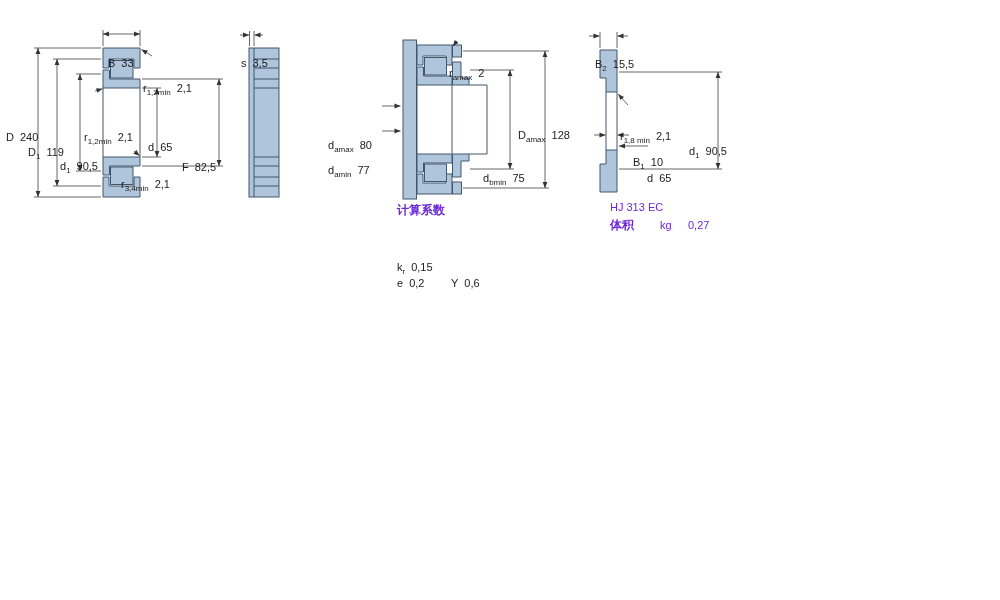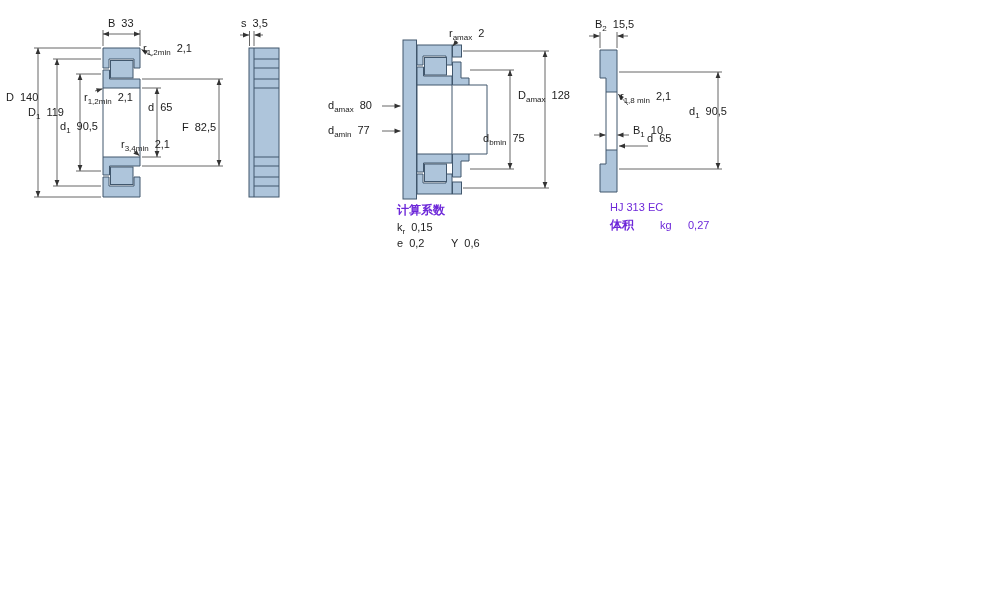--- a/index.html
+++ b/index.html
@@ -1,19 +1,19 @@
 <!DOCTYPE html>
 <html><head>
 <meta charset="utf-8">
 <style>
   * { margin:0; padding:0; box-sizing:border-box; }
   html,body { background:#ffffff; font-family:"Liberation Sans", sans-serif; }
   .canvas { position:relative; width:1000px; height:600px; background:#ffffff; overflow:hidden; }
   svg.draw { position:absolute; left:0; top:0; }
-  .dim { position:absolute; font-size:11px; line-height:12px; color:#1c1c1c; white-space:nowrap; }
+  .dim { position:absolute; font-size:11px; line-height:12px; color:#1c1c1c; white-space:nowrap;margin-top:40px; }
   .dim sub { font-size:8px; }
   .dim .v { margin-left:6px; }
   .txt { position:absolute; font-size:11px; line-height:12px; color:#6d28d9; white-space:nowrap; }
   .zh { font-size:12px; font-weight:bold; }
   .mass-label { display:inline-block; width:50px; }
   .mass-unit { display:inline-block; width:28px; }
 </style>
 </head>
 <body>
 
@@ -139,21 +139,21 @@
     </g>
   </svg>
 
   <div class="dim" style="left:108px;top:17px">
     <span class="b">B</span><sub></sub><span class="v">33</span>
   </div>
   <div class="dim" style="left:143px;top:42px">
     <span class="b">r</span><sub>1,2min</sub><span class="v">2,1</span>
   </div>
   <div class="dim" style="left:6px;top:91px">
-    <span class="b">D</span><sub></sub><span class="v">140</span>
+    <span class="b">D</span><sub></sub><span class="v">240</span>
   </div>
   <div class="dim" style="left:28px;top:106px">
     <span class="b">D</span><sub>1</sub><span class="v">119</span>
   </div>
   <div class="dim" style="left:84px;top:91px">
     <span class="b">r</span><sub>1,2min</sub><span class="v">2,1</span>
   </div>
   <div class="dim" style="left:60px;top:120px">
     <span class="b">d</span><sub>1</sub><span class="v">90,5</span>
   </div>
@@ -200,21 +200,21 @@
 
   <div class="dim" style="left:595px;top:18px">
     <span class="b">B</span><sub>2</sub><span class="v">15,5</span>
   </div>
   <div class="dim" style="left:620px;top:90px">
     <span class="b">r</span><sub>1,8 min</sub><span class="v">2,1</span>
   </div>
   <div class="dim" style="left:689px;top:105px">
     <span class="b">d</span><sub>1</sub><span class="v">90,5</span>
   </div>
-  <div class="dim" style="left:633px;top:124px">
+  <div class="dim" style="left:633px;top:116px">
     <span class="b">B</span><sub>1</sub><span class="v">10</span>
   </div>
   <div class="dim" style="left:647px;top:132px">
     <span class="b">d</span><sub></sub><span class="v">65</span>
   </div>
 
   <div class="txt" style="left:610px;top:201px">HJ 313 EC</div>
   <div class="txt" style="left:610px;top:219px">
     <span class="mass-label zh" style="font-weight:bold">体积</span><span class="mass-unit">kg</span><span>0,27</span>
   </div>

